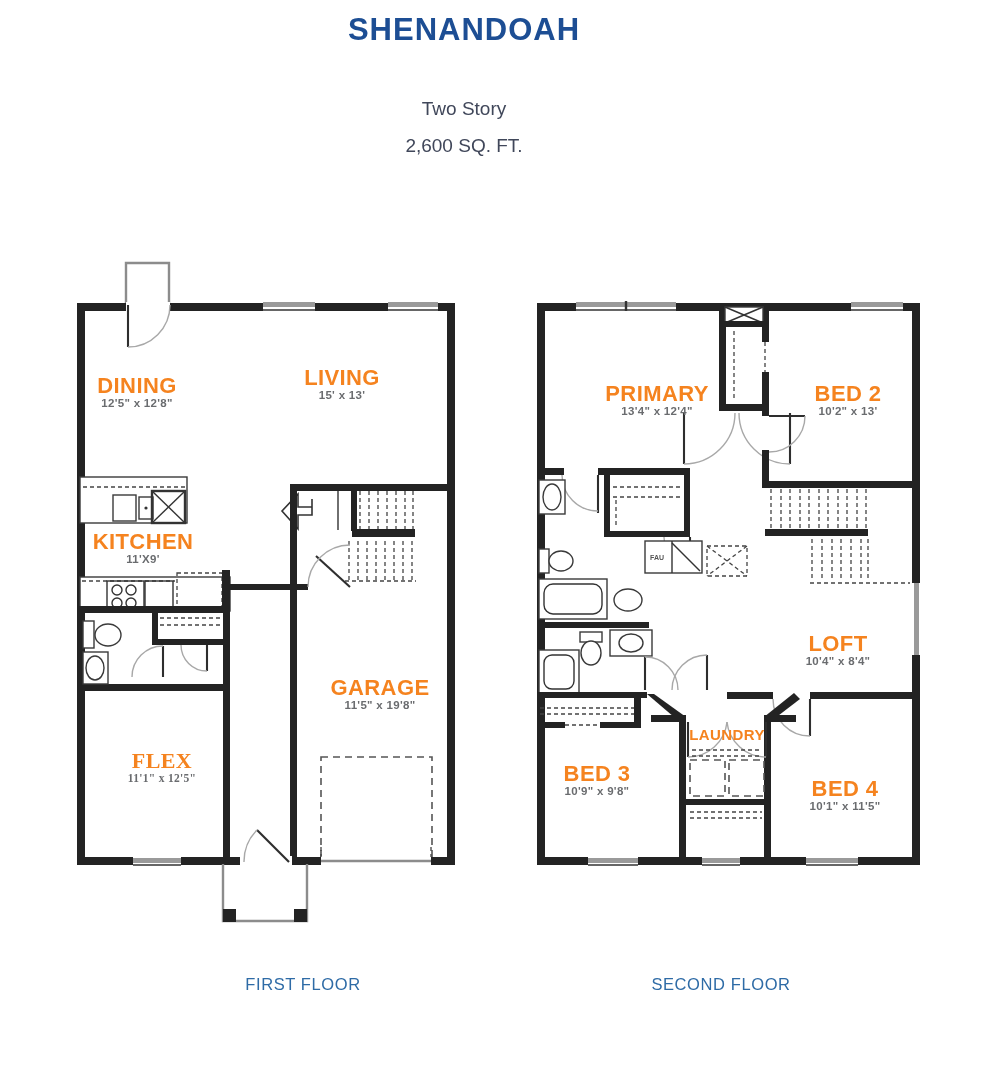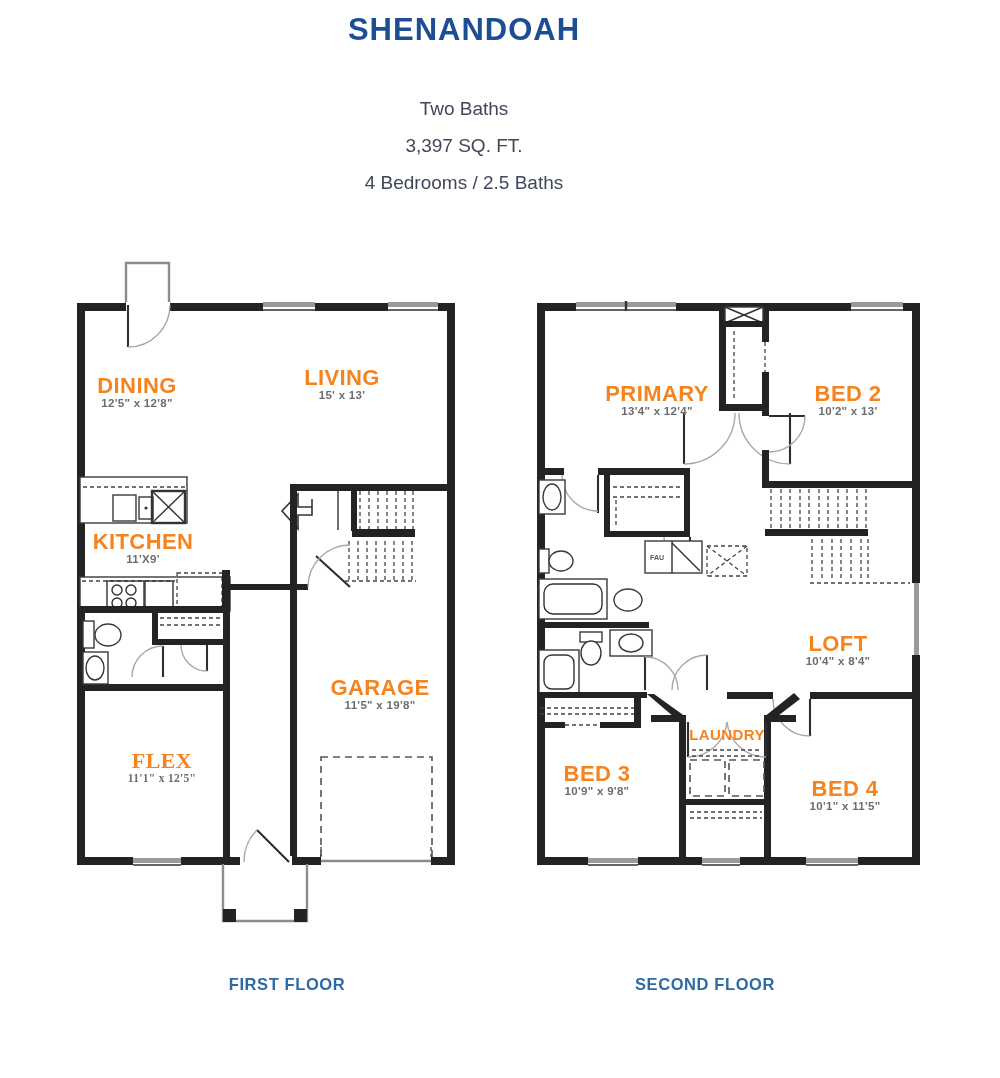--- a/index.html
+++ b/index.html
@@ -7,22 +7,22 @@
         font-family:"Liberation Sans", sans-serif;}
   .page-title{position:absolute;left:50%;top:12px;transform:translateX(-50%);
       font-size:31px;font-weight:700;letter-spacing:1px;color:#1D4E94;white-space:nowrap;}
   .subtitle{position:absolute;left:50%;top:90px;transform:translateX(-50%);
       text-align:center;color:#40475A;font-size:19px;line-height:37px;white-space:nowrap;}
   .plan-svg{position:absolute;left:0;top:0;}
   .room-label{position:absolute;transform:translateX(-50%);text-align:center;white-space:nowrap;}
   .room-name{font-size:22px;font-weight:700;color:#F5831F;letter-spacing:.4px;line-height:18px;}
   .room-name.small{font-size:15px;}
   .room-dims{font-size:11.5px;font-weight:700;color:#6A6C6F;letter-spacing:.3px;margin-top:2px;}
-  .floor-caption{position:absolute;transform:translateX(-50%);font-size:16.5px;font-weight:700;
-      color:#2E6BA6;letter-spacing:.6px;white-space:nowrap;}
+  .floor-caption{position:absolute;transform:translateX(-50%);font-size:16.5px;font-weight:400;
+      color:#2E6BA6;letter-spacing:.6px;white-space:nowrap;margin-left:16px;}
   
   .wall{fill:#232323;}
   .thin{stroke:#333;stroke-width:1.4;fill:none;}
   .thin2{stroke:#333;stroke-width:2.4;fill:none;}
   .fix{stroke:#3a3a3a;stroke-width:1.4;fill:#fff;}
   .dash{stroke:#444;stroke-width:1.3;fill:none;stroke-dasharray:4 3;}
   .dashbig{stroke:#555;stroke-width:1.6;fill:none;stroke-dasharray:7 5;}
   .arc{stroke:#a8a8a8;stroke-width:1.4;fill:none;}
   .leaf{stroke:#2e2e2e;stroke-width:2.1;fill:none;}
   .gray{stroke:#8c8c8c;stroke-width:2.4;fill:none;}
@@ -31,23 +31,22 @@
   .fau-text{font-size:7px;font-weight:700;fill:#555;font-family:"Liberation Sans",sans-serif;}
 </style>
 </head>
 <body>
 
 <div class="page">
 
   <div class="page-title">SHENANDOAH</div>
 
   <div class="subtitle">
-    <div>Two Baths</div>
-    <div>3,397 SQ. FT.</div>
-    <div>4 Bedrooms / 2.5 Baths</div>
+    <div>Two Story</div>
+    <div>2,600 SQ. FT.</div>
   </div>
 
   <svg class="plan-svg" width="1000" height="1078" viewBox="0 0 1000 1078">
 
     <g>
 
       <rect class="wall" x="77" y="303" width="378" height="8"></rect>
       <rect class="wall" x="77" y="857" width="378" height="8"></rect>
       <rect class="wall" x="77" y="303" width="8" height="562"></rect>
       <rect class="wall" x="447" y="303" width="8" height="562"></rect>

